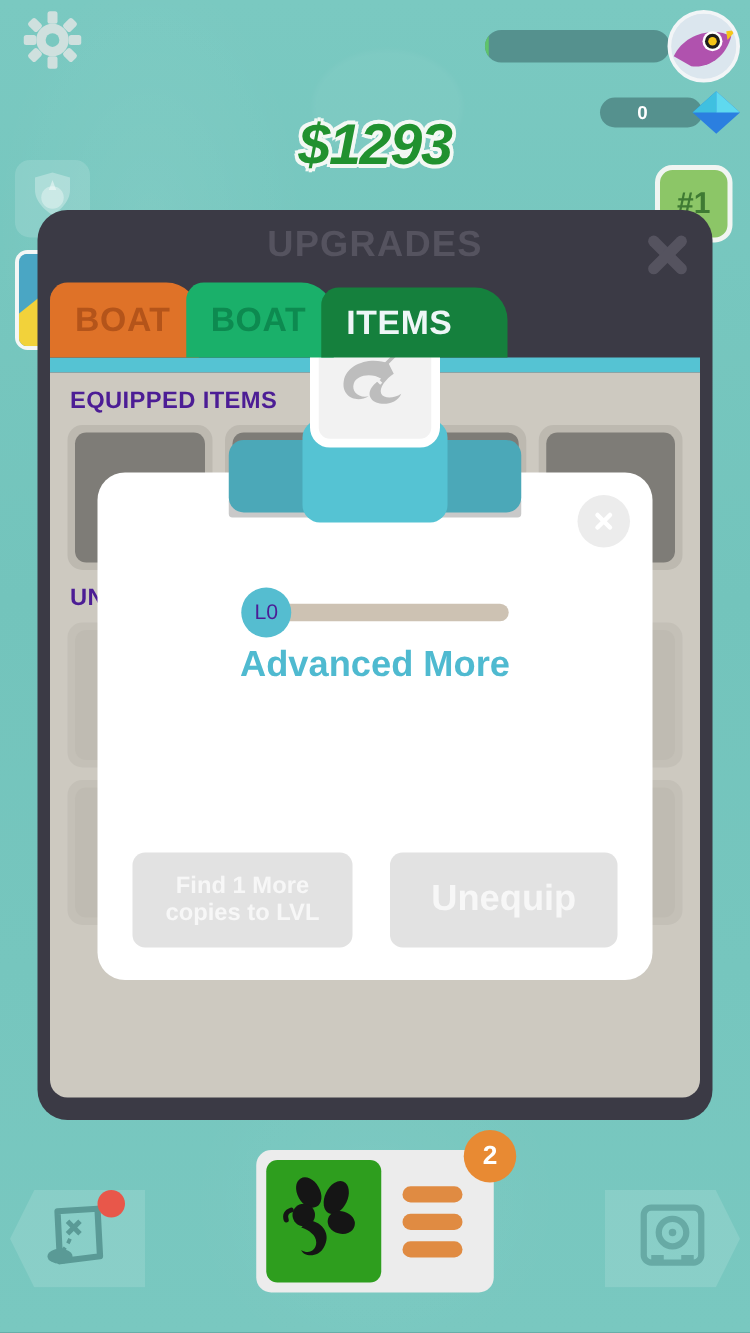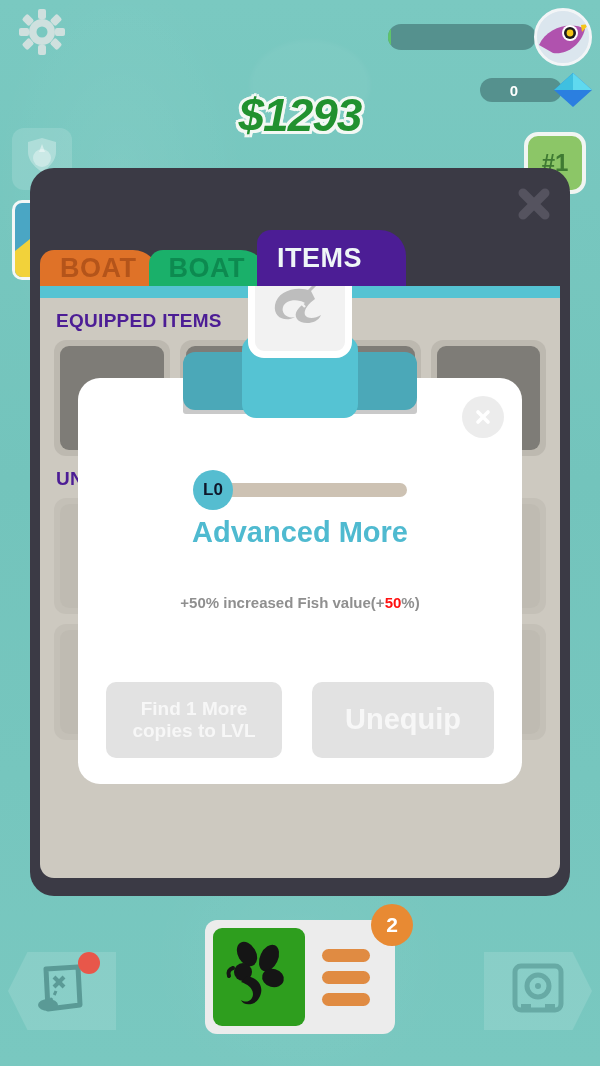--- a/index.html
+++ b/index.html
@@ -170,32 +170,32 @@
 
   .tabs {
     position: absolute;
     left: 10px; top: 62px;
     display: flex;
     align-items: flex-end;
     height: 56px;
   }
   .tab {
     position: relative;
-    height: 36px;
+    height: 60px;
     padding: 0 22px 0 20px;
     display: flex; align-items: center;
     font-size: 27px; font-weight: bold;
     letter-spacing: 0.5px;
     border-radius: 14px 26px 0 0;
     cursor: pointer;
     margin-right: -10px;
   }
   .tab.t-boat  { background:#df7228; color:#b4541a; z-index:3; }
   .tab.t-crew  { background:#1ab06a; color:#0d8a50; z-index:4; }
-  .tab.t-items { background:#4c1d95; color:#eef6f7; z-index:5; height:56px; padding-right:44px; }
+  .tab.t-items { background:#15803d; color:#eef6f7; z-index:5; height:56px; padding-right:44px; }
 
   .tab-underline {
     position: absolute;
     left: 10px; right: 10px; top: 118px;
     height: 12px;
     background: #55c3d3;
   }
 
   .panel-body {
     position: absolute;
@@ -304,22 +304,22 @@
     position: absolute;
     left: 0; right: 0; top: 92px;
     display: flex;
     align-items: center;
     justify-content: center;
   }
   .lvl-badge {
     width: 40px; height: 40px;
     border-radius: 50%;
     background: #55bdd0;
-    color: #0f172a;
-    font-weight: bold;
+    color: #4c1d95;
+    font-weight: normal;
     font-size: 17px;
     display: flex; align-items: center; justify-content: center;
     z-index: 2;
   }
   .lvl-track {
     width: 182px; height: 14px;
     background: #cdc2b3;
     border-radius: 7px;
     margin-left: -8px;
   }
@@ -507,20 +507,21 @@
   <div class="crew-card">
     <svg width="56" height="74" viewBox="0 0 56 74">
       <rect width="56" height="74" fill="#4aa6c4"></rect>
       <path d="M0 48 L20 32 L40 52 L56 42 L56 74 L0 74 Z" fill="#f2d23a"></path>
       <circle cx="30" cy="22" r="11" fill="#d98a4a"></circle>
       <rect x="22" y="32" width="17" height="30" rx="5" fill="#c9793c"></rect>
     </svg>
   </div>
 
   <div class="panel">
+    <div class="panel-title">UPGRADES</div>
     <div class="panel-close">
       <span>
         <svg width="44" height="44" viewBox="0 0 44 44">
           <g stroke="#55535f" stroke-width="9" stroke-linecap="round">
             <line x1="11" y1="11" x2="33" y2="33"></line>
             <line x1="33" y1="11" x2="11" y2="33"></line>
           </g>
         </svg>
       </span>
     </div>
@@ -635,23 +636,20 @@
       </span>
     </div>
 
     <div class="lvl-row">
       <div class="lvl-badge">L0</div>
       <div class="lvl-track"></div>
     </div>
 
     <div class="item-name">Advanced More</div>
 
-    <div class="item-desc">
-      <span>+50% increased Fish value(+</span><span class="hl">50</span><span>%)</span>
-    </div>
 
     <div class="modal-buttons">
       <div class="mbtn find">
         <div>
           <div>Find 1 More</div>
           <div>copies to LVL</div>
         </div>
       </div>
       <div class="mbtn unequip">
         <span>Unequip</span>

